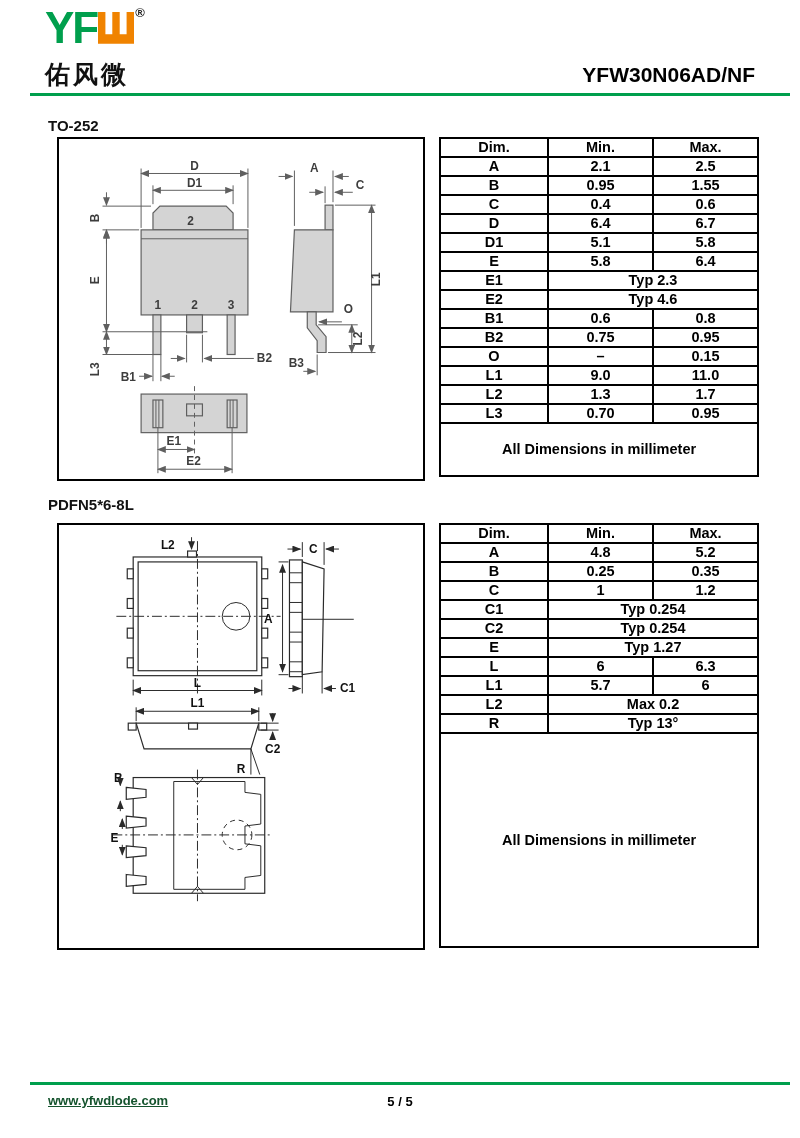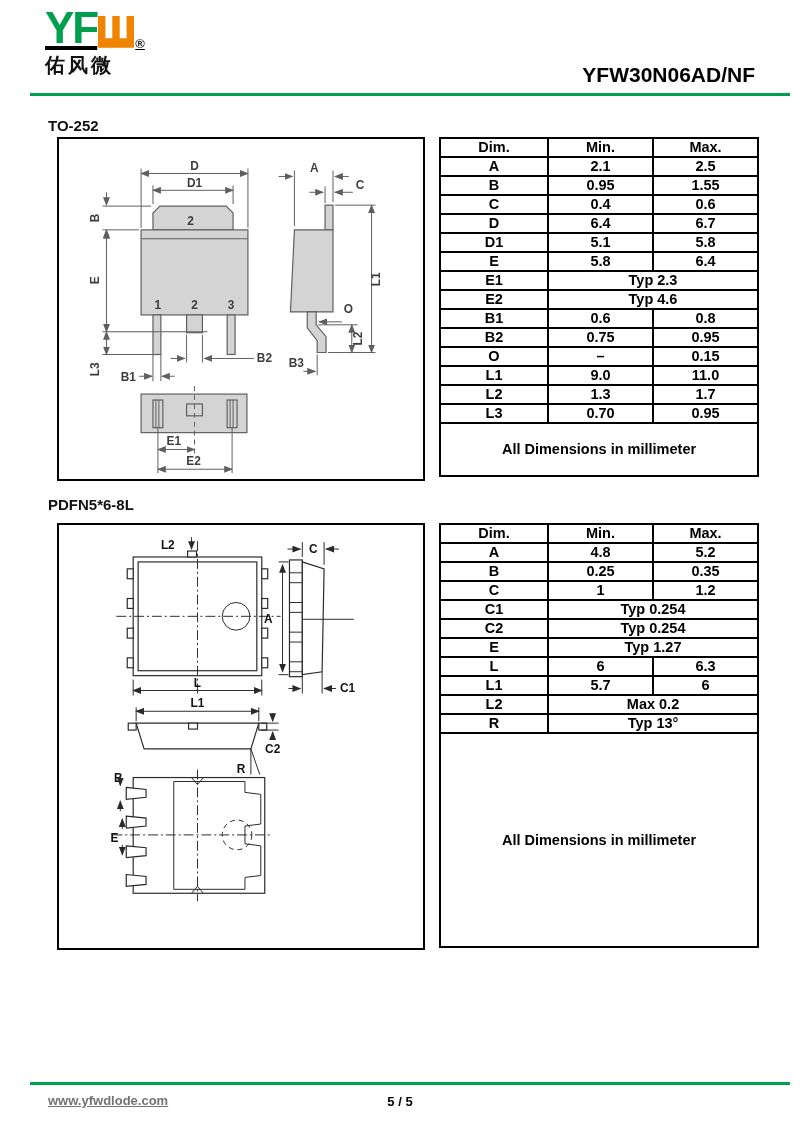--- a/index.html
+++ b/index.html
@@ -1,24 +1,24 @@
 <!DOCTYPE html>
 <html><head>
 <meta charset="utf-8">
 <style>
   html,body{margin:0;padding:0;background:#fff;}
   .page{position:relative;width:800px;height:1138px;background:#fff;overflow:hidden;
         font-family:"Liberation Sans",sans-serif;color:#000;}
   
   .logo{position:absolute;left:45px;top:6px;}
-  .logo-row{display:flex;align-items:flex-end;line-height:1;text-decoration:underline;}
+  .logo-row{display:flex;align-items:flex-start;line-height:1;}
   .logo-yf{font-size:44px;font-weight:bold;color:#009F4D;letter-spacing:-2px;}
   .logo-w{margin:6px 1px 0 1px;}
   .logo-reg{font-size:13px;font-weight:bold;color:#222;margin-top:0;}
-  .logo-cjk{font-size:20px;font-weight:bold;color:#111;letter-spacing:3px;margin-top:2px;}
+  .logo-cjk{font-size:25px;font-weight:bold;color:#111;letter-spacing:3px;margin-top:8px;}
   .doc-title{position:absolute;right:45px;top:63px;font-size:21px;font-weight:bold;}
   .rule{position:absolute;left:30px;width:760px;height:3px;background:#009F4D;}
   .rule-top{top:93px;} .rule-bottom{top:1082px;}
   .section-heading{position:absolute;left:48px;top:99px;font-size:15px;font-weight:bold;color:#009F4D;}
   .pkg-label{position:absolute;left:48px;font-size:15px;font-weight:bold;color:#111;}
   #to252-label{top:117px;} #pdfn-label{top:496px;}
   
   .draw-box{position:absolute;left:57px;width:368px;border:2px solid #000;background:#fff;box-sizing:border-box;}
   #to252-draw{top:137px;height:344px;}
   #pdfn-draw{top:523px;height:427px;}
@@ -33,21 +33,21 @@
   svg text{font-family:"Liberation Sans",sans-serif;font-weight:bold;font-size:12px;}
   .t2 text{fill:#3d3d3d;} .pf text{fill:#111;}
   .t2 .ln{stroke:#5f5f5f;stroke-width:1;fill:none;}
   .t2 .part{fill:#d4d4d4;stroke:#5f5f5f;stroke-width:1.2;}
   .pf .ln{stroke:#2a2a2a;stroke-width:1;fill:none;}
   .pf .part{fill:#fff;stroke:#2a2a2a;stroke-width:1.2;}
   .dashdot{stroke-dasharray:10 3 2 3;}
   .dash{stroke-dasharray:5 4;}
   
   .footer-link{position:absolute;left:48px;top:1093px;font-size:13px;font-weight:bold;
-      color:#737373;text-decoration:underline;}
+      color:#14532d;text-decoration:underline;}
   .footer-page{position:absolute;left:0;right:0;top:1094px;text-align:center;font-size:13px;font-weight:bold;}
   .footer-company{position:absolute;right:45px;top:1092px;font-size:14px;font-weight:bold;}
 </style>
 </head>
 <body>
 
 <div class="page">
 
   <div class="logo">
     <div class="logo-row">

